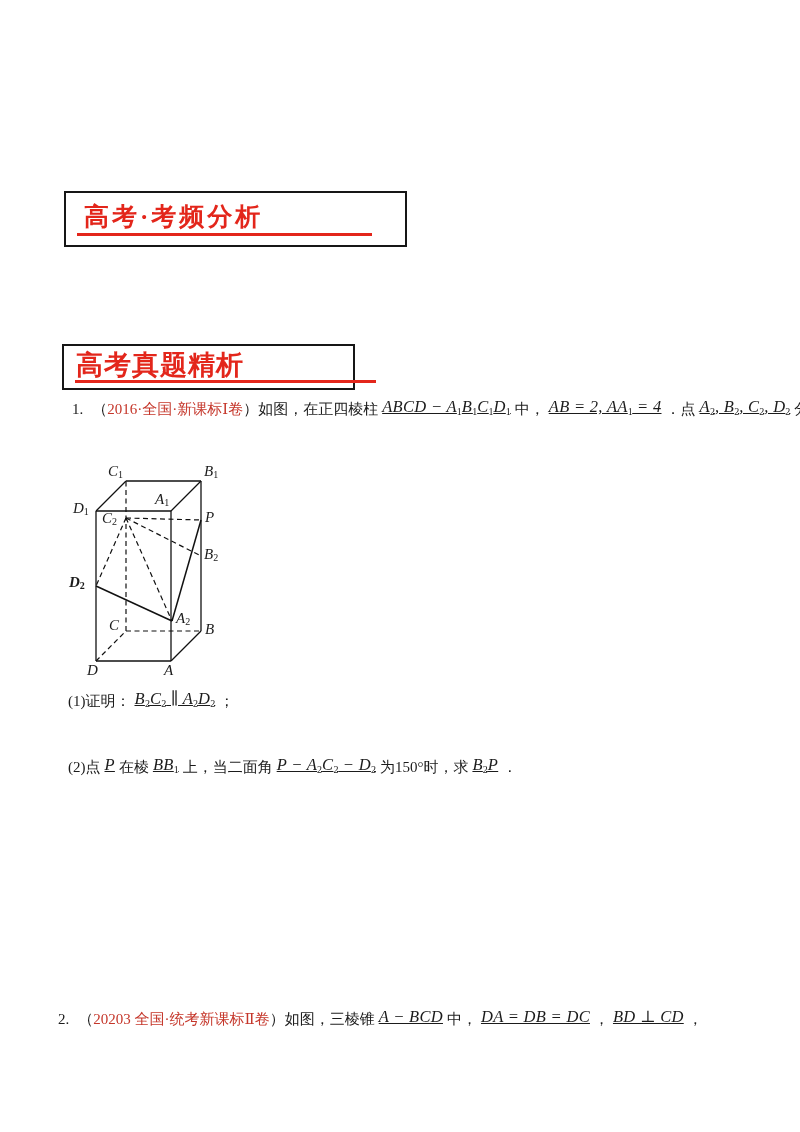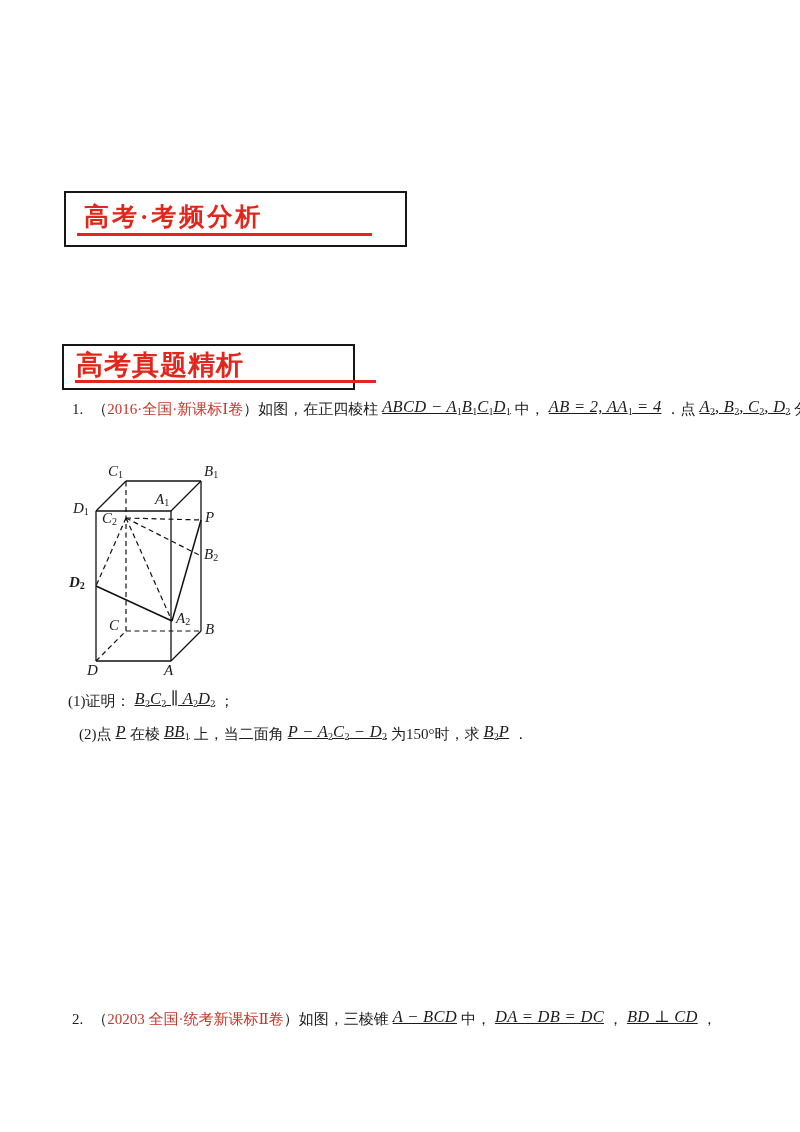--- a/index.html
+++ b/index.html
@@ -96,21 +96,21 @@
     <div class="flabel" style="left:51px;top:158px;"><span>C</span><sub></sub></div>
     <div class="flabel" style="left:147px;top:162px;"><span>B</span><sub></sub></div>
     <div class="flabel" style="left:29px;top:203px;"><span>D</span><sub></sub></div>
     <div class="flabel" style="left:106px;top:203px;"><span>A</span><sub></sub></div>
   </div>
 
   <div class="tline" style="left:68px;top:686px;">
     <span>(1)证明：</span><span class="eq">B<sub>2</sub>C<sub>2</sub> ∥ A<sub>2</sub>D<sub>2</sub></span><span>；</span>
   </div>
 
-  <div class="tline" style="left:68px;top:719px;margin-left:11px;">
+  <div class="tline" style="left:68px;top:752px;">
     <span>(2)点</span><span class="eq">P</span><span>在棱</span><span class="eq">BB<sub>1</sub></span><span>上，当二面角</span><span class="eq">P − A<sub>2</sub>C<sub>2</sub> − D<sub>2</sub></span><span>为150°时，求</span><span class="eq">B<sub>2</sub>P</span><span>．</span>
   </div>
 
-  <div class="tline" style="left:72px;top:1004px;">
+  <div class="tline" style="left:58px;top:1004px;">
     <span class="num">2.</span><span>（</span><span class="red">20203 全国·统考新课标Ⅱ卷</span><span>）如图，三棱锥</span><span class="eq">A − BCD</span><span>中，</span><span class="eq">DA = DB = DC</span><span>，</span><span class="eq">BD ⊥ CD</span><span>，</span>
   </div>
 
 </div>
 
 </body></html>

